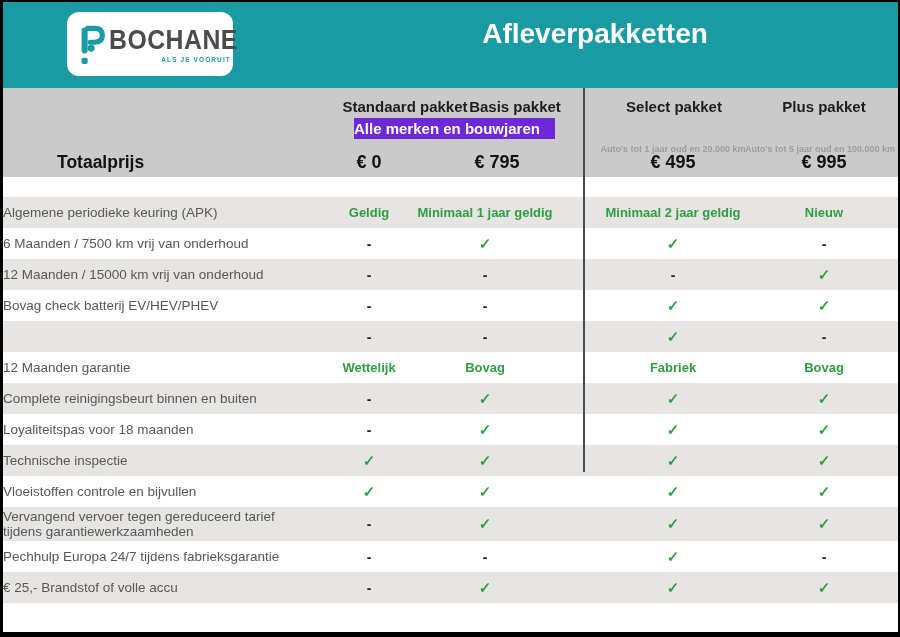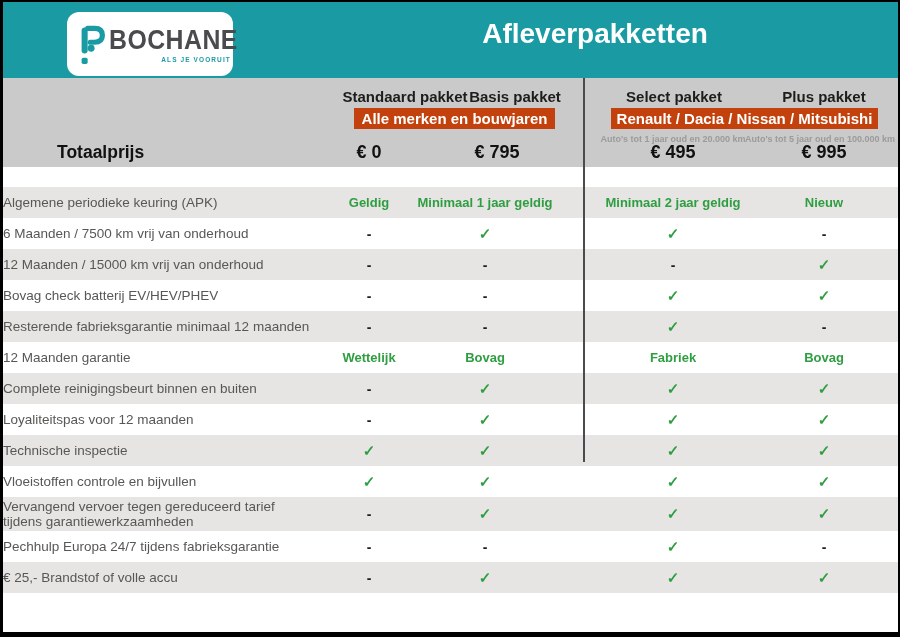--- a/index.html
+++ b/index.html
@@ -13,21 +13,21 @@
     border-left: 3px solid #000;
     border-right: 2px solid #000;
     border-top: 2px solid #000;
     border-bottom: 5px solid #000;
     overflow: hidden;
   }
 
   
   .topbar {
     position: relative;
-    height: 76px;
+    height: 86px;
     background: #1a9ba3;
   }
   .logo-box {
     position: absolute;
     left: 64px; top: 10px;
     width: 166px; height: 64px;
     background: #ffffff;
     border-radius: 12px;
     display: flex;
     align-items: center;
@@ -67,24 +67,24 @@
   .col-head {
     position: absolute; top: 10px;
     transform: translateX(-50%);
     font-size: 15px; font-weight: bold; color: #1d1d1b;
     white-space: nowrap;
   }
   .ch1 { left: 402px; } .ch2 { left: 512px; } .ch3 { left: 671px; } .ch4 { left: 821px; }
 
   .badge {
     position: absolute; top: 30px; height: 21px;
-    background: #c2410c;
+    background: #6d28d9;
     color: #ffffff;
     font-size: 15px; font-weight: bold;
-    text-align: center; line-height: 21px;
+    text-align: left; line-height: 21px;
     white-space: nowrap;
   }
   .b1 { left: 351px; width: 201px; }
   .b2 { left: 608px; width: 267px; }
 
   .note {
     position: absolute; top: 56px;
     transform: translateX(-50%);
     font-size: 9px; font-weight: bold; color: #9b9b9b;
     white-space: nowrap;
@@ -155,21 +155,20 @@
   <div class="content">
     <div class="divider"></div>
 
     <div class="head-band">
       <div class="col-head ch1">Standaard pakket</div>
       <div class="col-head ch2">Basis pakket</div>
       <div class="col-head ch3">Select pakket</div>
       <div class="col-head ch4">Plus pakket</div>
 
       <div class="badge b1">Alle merken en bouwjaren</div>
-      <div class="badge b2">Renault / Dacia / Nissan / Mitsubishi</div>
 
       <div class="note n3">Auto's tot 1 jaar oud en 20.000 km</div>
       <div class="note n4">Auto's tot 5 jaar oud en 100.000 km</div>
 
       <div class="totals-label">Totaalprijs</div>
       <div class="price p1">€ 0</div>
       <div class="price p2">€ 795</div>
       <div class="price p3">€ 495</div>
       <div class="price p4">€ 995</div>
     </div>
@@ -202,21 +201,20 @@
 
     <div class="row w">
       <div class="label">Bovag check batterij EV/HEV/PHEV</div>
       <div class="cell cc1 v-dash">-</div>
       <div class="cell cc2 v-dash">-</div>
       <div class="cell cc3 v-check">✓</div>
       <div class="cell cc4 v-check">✓</div>
     </div>
 
     <div class="row g">
-      <div class="label">Resterende fabrieksgarantie minimaal 12 maanden</div>
       <div class="cell cc1 v-dash">-</div>
       <div class="cell cc2 v-dash">-</div>
       <div class="cell cc3 v-check">✓</div>
       <div class="cell cc4 v-dash">-</div>
     </div>
 
     <div class="row w">
       <div class="label">12 Maanden garantie</div>
       <div class="cell cc1 v-text">Wettelijk</div>
       <div class="cell cc2 v-text">Bovag</div>
@@ -226,21 +224,21 @@
 
     <div class="row g">
       <div class="label">Complete reinigingsbeurt binnen en buiten</div>
       <div class="cell cc1 v-dash">-</div>
       <div class="cell cc2 v-check">✓</div>
       <div class="cell cc3 v-check">✓</div>
       <div class="cell cc4 v-check">✓</div>
     </div>
 
     <div class="row w">
-      <div class="label">Loyaliteitspas voor 12 maanden</div>
+      <div class="label">Loyaliteitspas voor 18 maanden</div>
       <div class="cell cc1 v-dash">-</div>
       <div class="cell cc2 v-check">✓</div>
       <div class="cell cc3 v-check">✓</div>
       <div class="cell cc4 v-check">✓</div>
     </div>
 
     <div class="row g">
       <div class="label">Technische inspectie</div>
       <div class="cell cc1 v-check">✓</div>
       <div class="cell cc2 v-check">✓</div>

